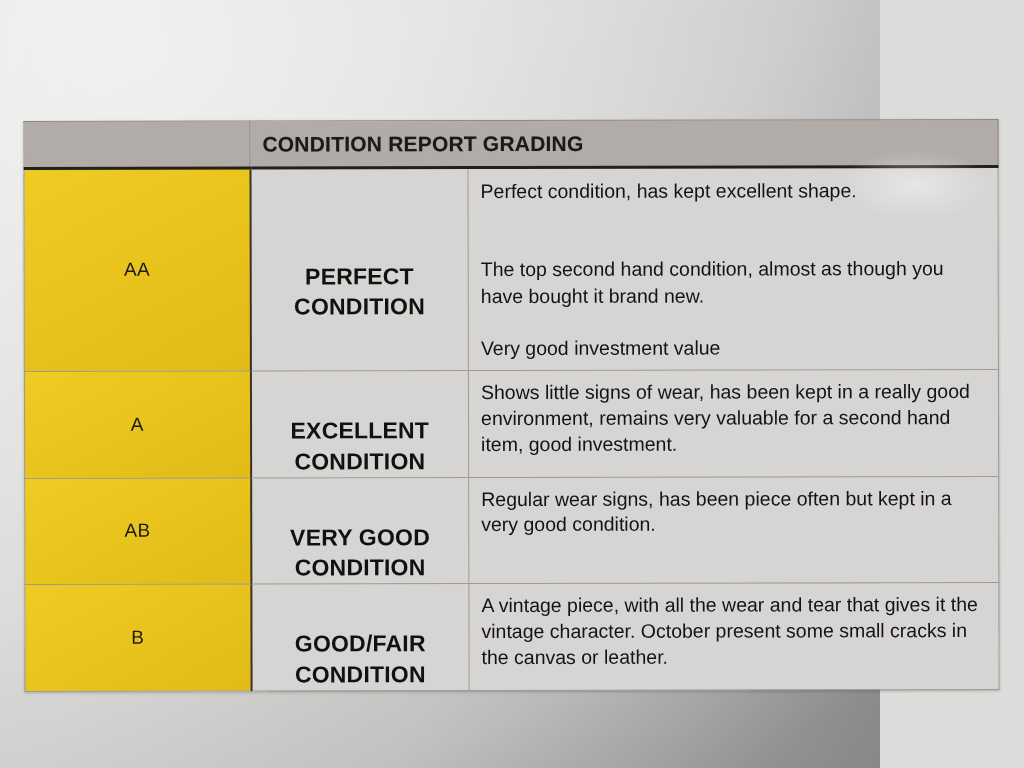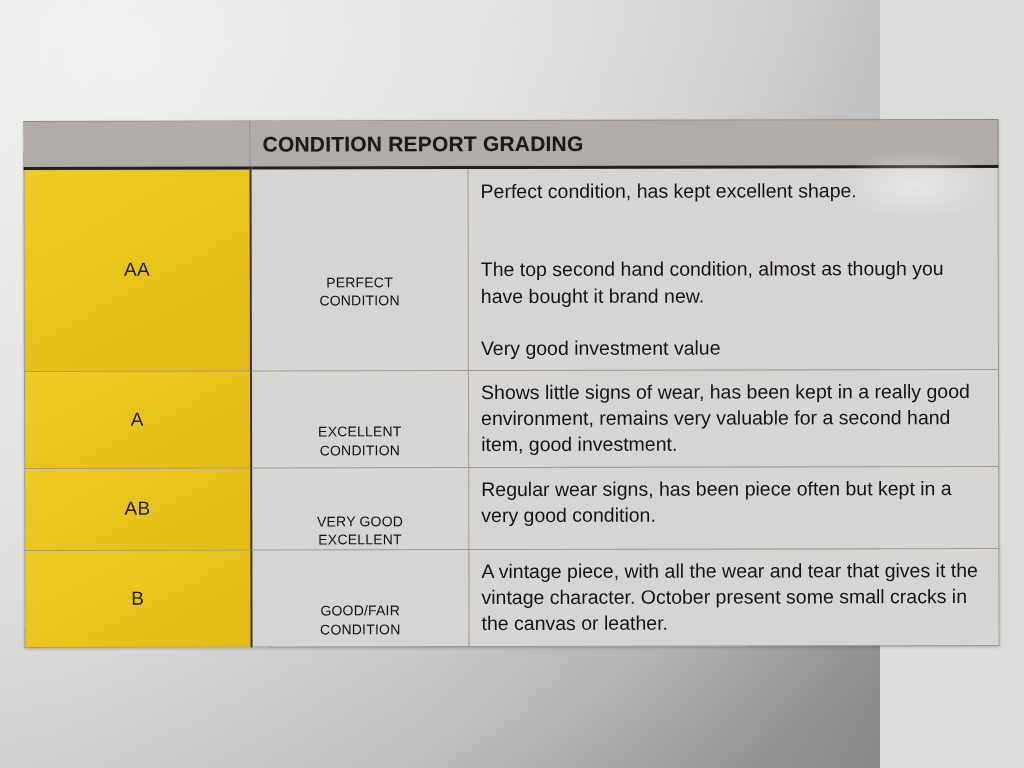--- a/index.html
+++ b/index.html
@@ -97,22 +97,22 @@
     font-weight: normal;
     letter-spacing: 0.4px;
   }
 
   td.label {
     background: #d7d5d3;
     text-align: center;
   }
   .label-text {
     color: #121110;
-    font-size: 14px;
-    font-weight: normal;
+    font-size: 23px;
+    font-weight: bold;
     line-height: 1.34;
     letter-spacing: 0.2px;
     white-space: pre-line;
     margin-top: 44px;
   }
 
   td.desc {
     background: #d7d5d3;
     padding: 9px 8px 9px 12px;
     vertical-align: top;
@@ -189,21 +189,21 @@
           <div class="desc-text">Shows little signs of wear, has been kept in a really good environment, remains very valuable for a second hand item, good investment.</div>
         </td>
       </tr>
 
       <tr>
         <td class="cell grade">
           <div class="grade-text">AB</div>
         </td>
         <td class="cell label">
           <div class="label-text">VERY GOOD
-EXCELLENT</div>
+CONDITION</div>
         </td>
         <td class="cell desc">
           <div class="desc-text">Regular wear signs, has been piece often but kept in a very good condition.</div>
         </td>
       </tr>
 
       <tr>
         <td class="cell grade">
           <div class="grade-text">B</div>
         </td>

